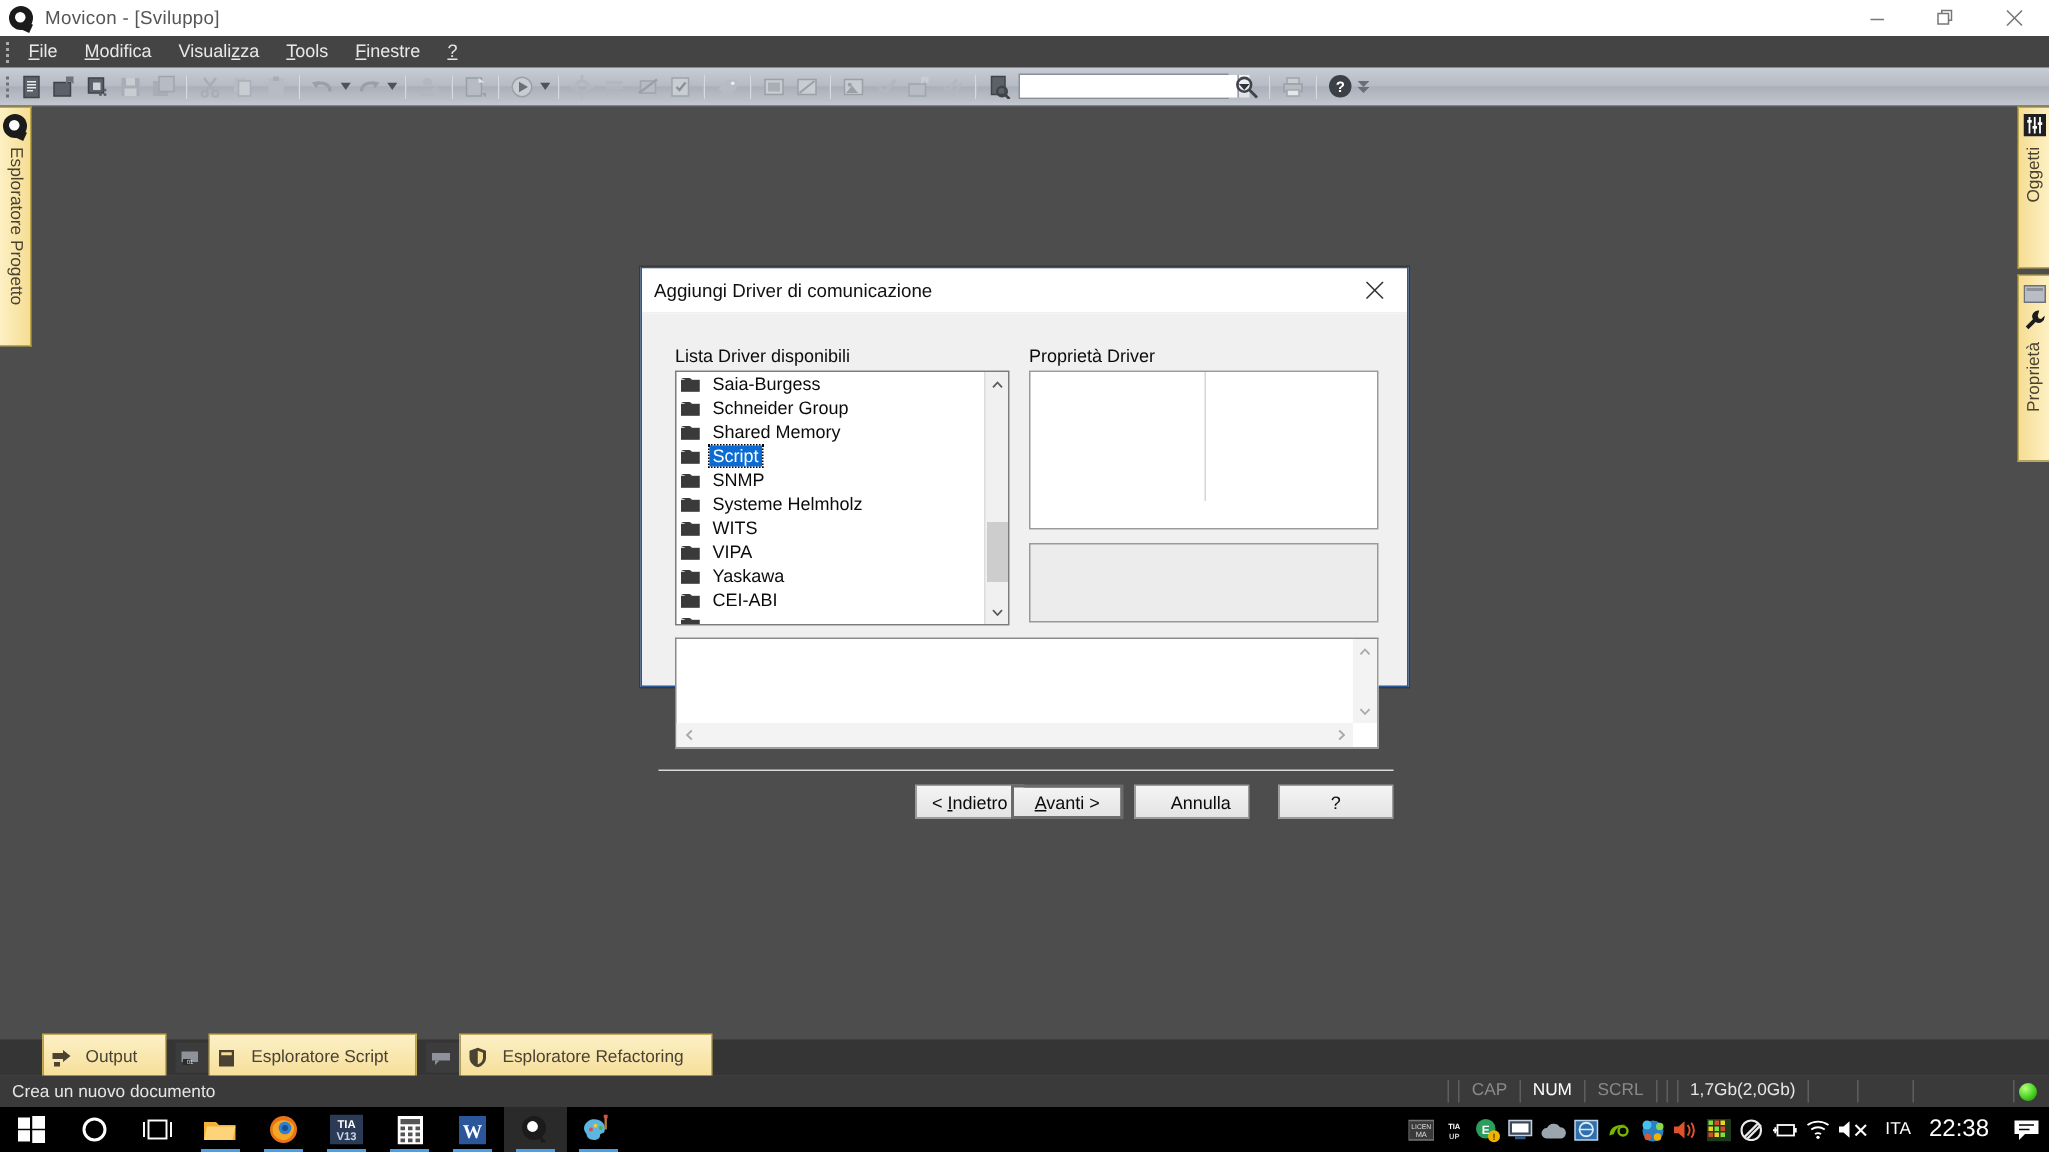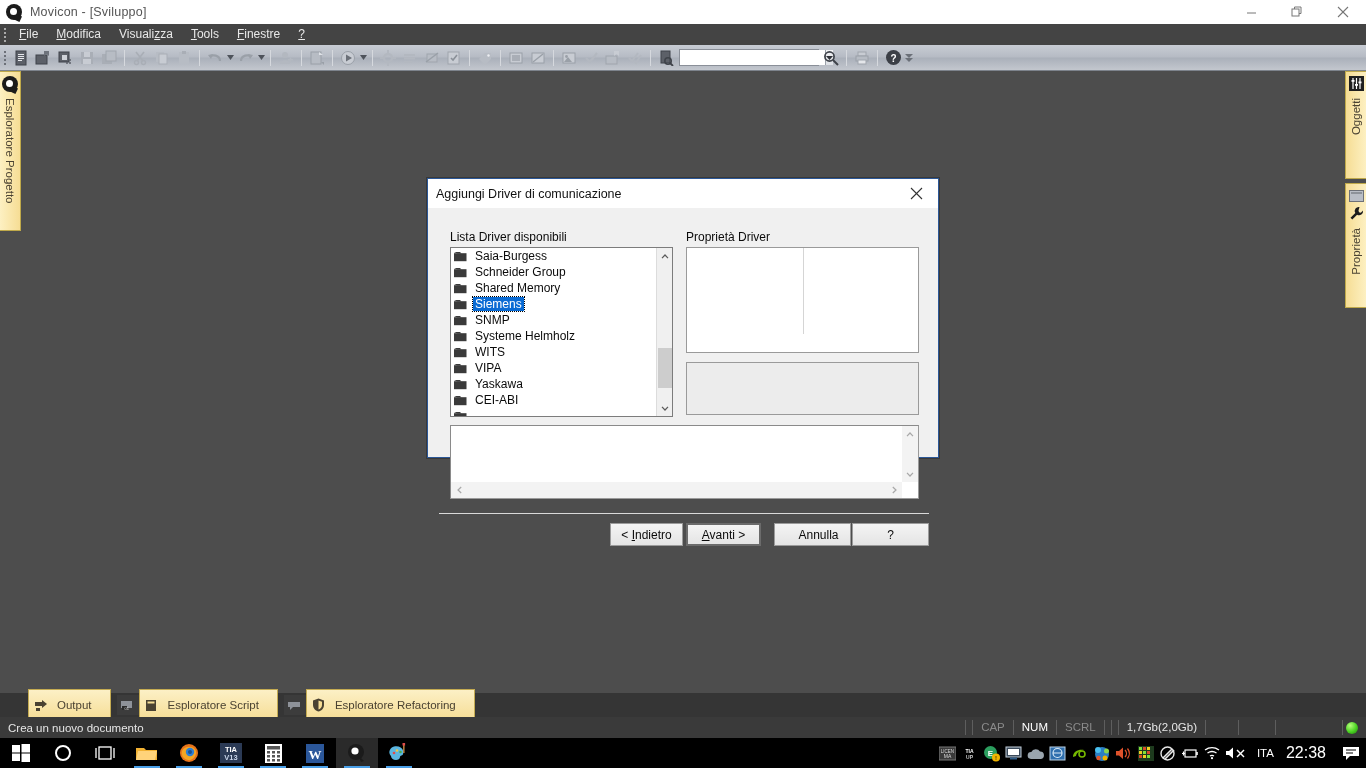--- a/index.html
+++ b/index.html
@@ -237,22 +237,22 @@
   .dlg-btn {
     position: absolute; top: 344px; height: 23px;
     background: linear-gradient(to bottom,#f4f4f4,#e4e4e4);
     border: 1px solid #9b9b9b;
     font-size: 12px; color: #0b0b0b;
     display: flex; align-items: center; justify-content: center;
     font-family: "Liberation Sans", sans-serif;
   }
   .dlg-btn.default { border: 2px solid #6b6b6b; }
   #btn-back   { left: 182px; width: 73px; }
-  #btn-next   { left: 258px; width: 75px; }
-  #btn-cancel { left: 346px; width: 77px; padding-left: 12px; }
+  #btn-next   { left: 246px; width: 75px; }
+  #btn-cancel { left: 328px; width: 77px; padding-left: 12px; }
   #btn-help   { left: 424px; width: 77px; }
 
   
   #bottom-tabs {
     position: absolute; left: 0; top: 693px; width: 1366px; height: 24px;
     background: #353535;
     display: flex; align-items: center;
   }
   .btab {
     height: 32px; margin-left: 6px;
@@ -682,21 +682,21 @@
               <rect x="0" y="2.2" width="12.5" height="8" fill="#3a3a3a"></rect>
             </svg></span>
         <span class="row-label">Shared Memory</span>
       </div>
 
       <div class="list-row">
         <span class="folder-ico"><svg width="14" height="11" viewBox="0 0 14 11">
               <path d="M0 1 h6 l1.5 1.5 h-4 L0 1 Z" fill="#3a3a3a"></path>
               <rect x="0" y="2.2" width="12.5" height="8" fill="#3a3a3a"></rect>
             </svg></span>
-        <span class="row-label selected">Siemens</span>
+        <span class="row-label selected">Script</span>
       </div>
 
       <div class="list-row">
         <span class="folder-ico"><svg width="14" height="11" viewBox="0 0 14 11">
               <path d="M0 1 h6 l1.5 1.5 h-4 L0 1 Z" fill="#3a3a3a"></path>
               <rect x="0" y="2.2" width="12.5" height="8" fill="#3a3a3a"></rect>
             </svg></span>
         <span class="row-label">SNMP</span>
       </div>
 

